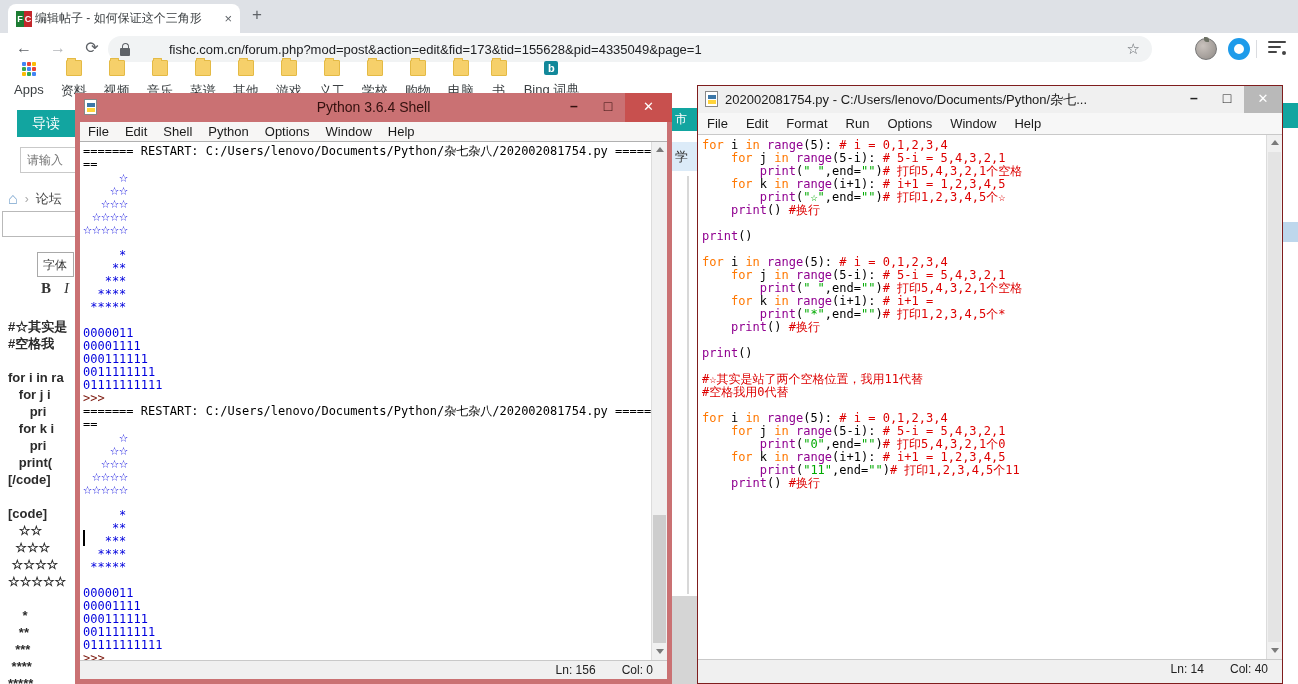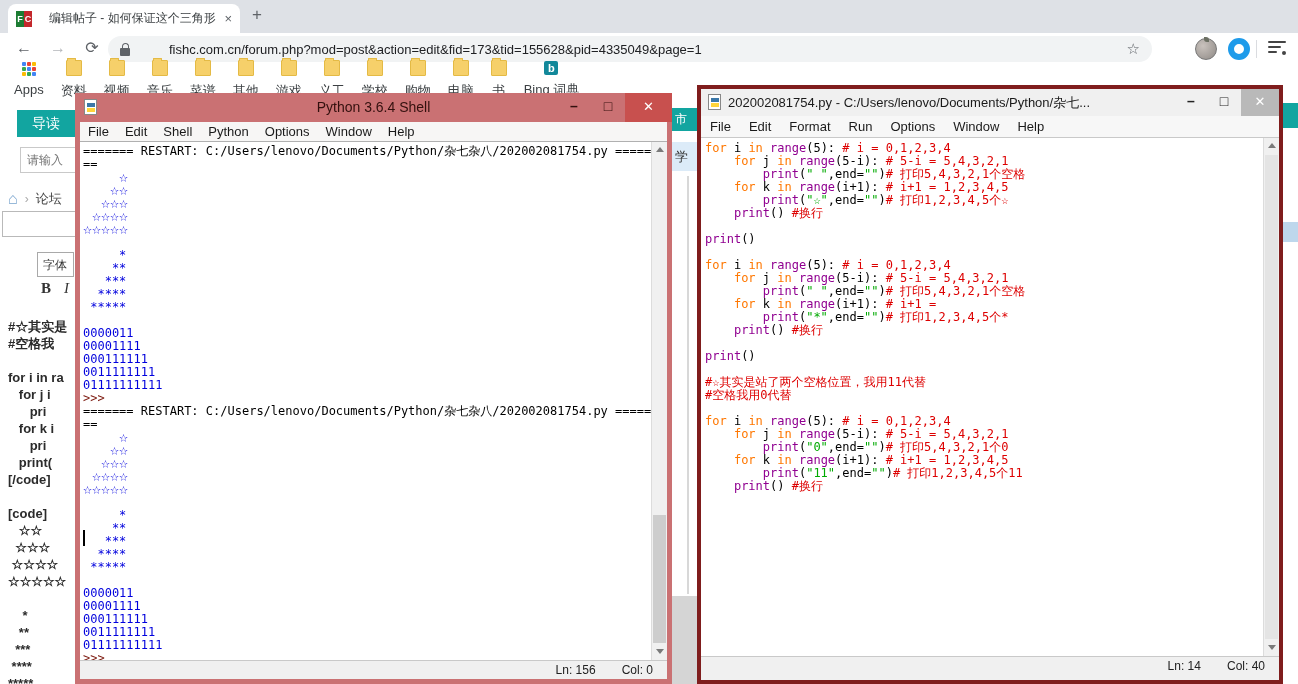--- a/index.html
+++ b/index.html
@@ -7,21 +7,21 @@
         font-family:"Liberation Sans",sans-serif;background:#fff;}
 
   
   .tabstrip{position:absolute;left:0;top:0;width:1298px;height:33px;background:#dee1e6;}
   .tab{position:absolute;left:8px;top:4px;width:232px;height:29px;background:#fff;
        border-radius:8px 8px 0 0;display:flex;align-items:center;padding:0 8px;box-sizing:border-box;}
   .favicon{width:16px;height:16px;display:flex;flex:0 0 16px;font-family:"Liberation Sans",sans-serif;
            font-weight:bold;font-size:9px;line-height:16px;color:#fff;}
   .favicon .fa{width:8px;background:#1c7c33;text-align:center;}
   .favicon .fb{width:8px;background:#c3272b;text-align:center;}
-  .tab-title{margin-left:17px;font-size:12px;color:#3c4043;white-space:nowrap;overflow:hidden;flex:1;}
+  .tab-title{margin-left:3px;font-size:12px;color:#3c4043;white-space:nowrap;overflow:hidden;flex:1;}
   .tab-close{color:#5f6368;font-size:13px;margin-left:4px;cursor:default;}
   .newtab{position:absolute;left:252px;top:5px;font-size:17px;color:#5f6368;}
 
   .toolbar{position:absolute;left:0;top:33px;width:1298px;height:31px;background:#fff;}
   .nav-ic{position:absolute;top:36px;width:24px;height:24px;color:#5f6368;font-size:16px;
           text-align:center;line-height:24px;}
   .addr{position:absolute;left:108px;top:36px;width:1044px;height:26px;border-radius:13px;
         background:#f1f3f4;display:flex;align-items:center;padding:0 12px;box-sizing:border-box;gap:28px;}
   .lock{width:10px;height:13px;position:relative;flex:0 0 10px;margin-right:9px;}
   .lock .body{position:absolute;left:0;top:5px;width:10px;height:8px;background:#5f6368;border-radius:1px;}
@@ -120,21 +120,21 @@
   .sb-down{bottom:0;} .sb-down:before{top:5px;border-top:5px solid #7a7a7a;}
   .shell-thumb{position:absolute;left:1px;right:1px;bottom:17px;height:128px;background:#cdcdcd;}
   .statusbar{position:absolute;background:#f0f0f0;border-top:1px solid #c9c9c9;font-size:12px;
         color:#222;display:flex;justify-content:flex-end;gap:26px;align-items:center;
         padding-right:14px;box-sizing:border-box;}
   .shell-status{left:5px;right:5px;bottom:5px;height:19px;}
   .shell-cursor{position:absolute;left:8px;top:437px;width:2px;height:16px;background:#000;}
 
   
   .editor{position:absolute;left:697px;top:85px;width:586px;height:599px;background:#f0f0f0;
-        border:4px solid #7f1d1d;box-sizing:border-box;}
+        border:1px solid #7f1d1d;box-sizing:border-box;}
   .ed-title{position:absolute;left:0;top:0;right:0;height:27px;}
   .ed-title .win-title-text{text-align:left;left:27px;right:118px;font-size:13px;
         color:#1a1a1a;line-height:27px;overflow:hidden;}
   .ed-title .pyicon{left:7px;top:5px;}
   .editor .wbtn{height:27px;line-height:25px;color:#222;}
   .editor .w-close{width:38px;right:0;background:#b9b9b9;color:#fff;font-size:13px;}
   .editor .w-max{right:38px;}
   .editor .w-min{right:71px;font-weight:bold;}
   .ed-menu{position:absolute;left:0;right:0;top:27px;height:22px;background:#f7f7f7;display:flex;
         font-size:13px;color:#1a1a1a;border-bottom:1px solid #c9c9c9;box-sizing:border-box;}

